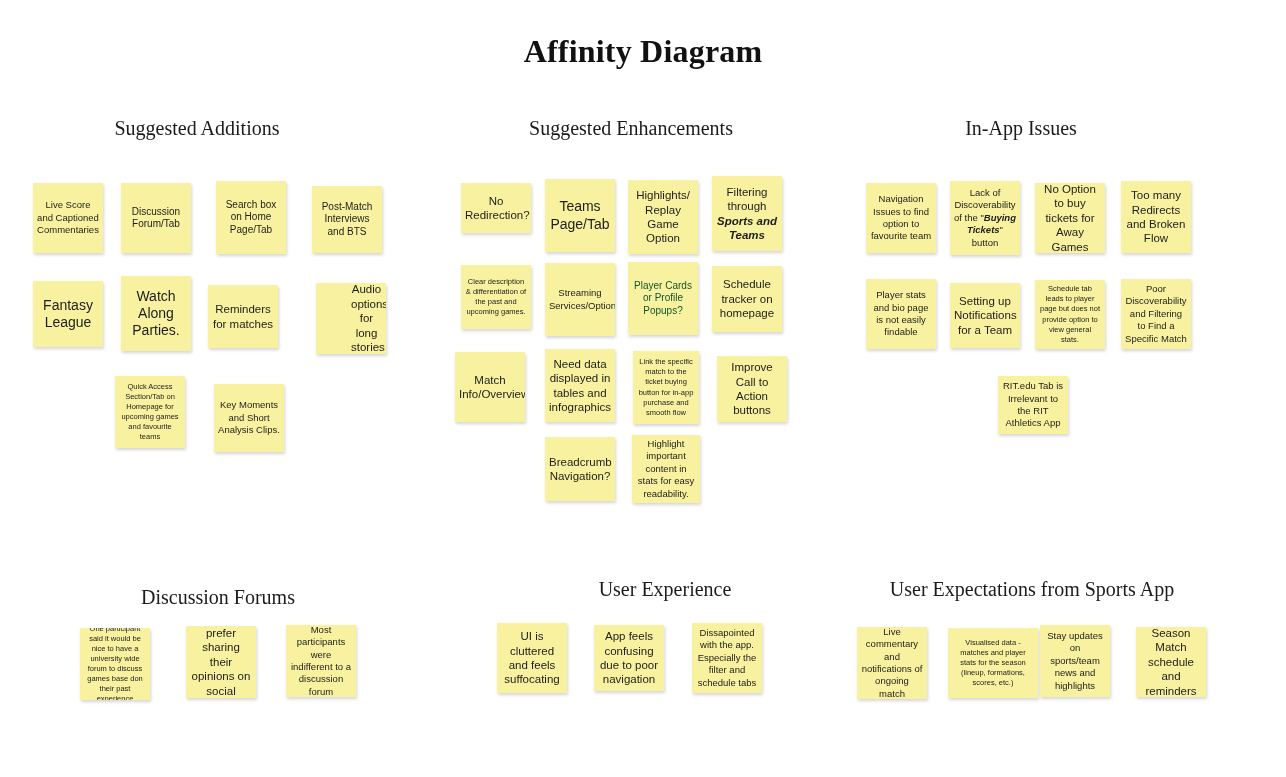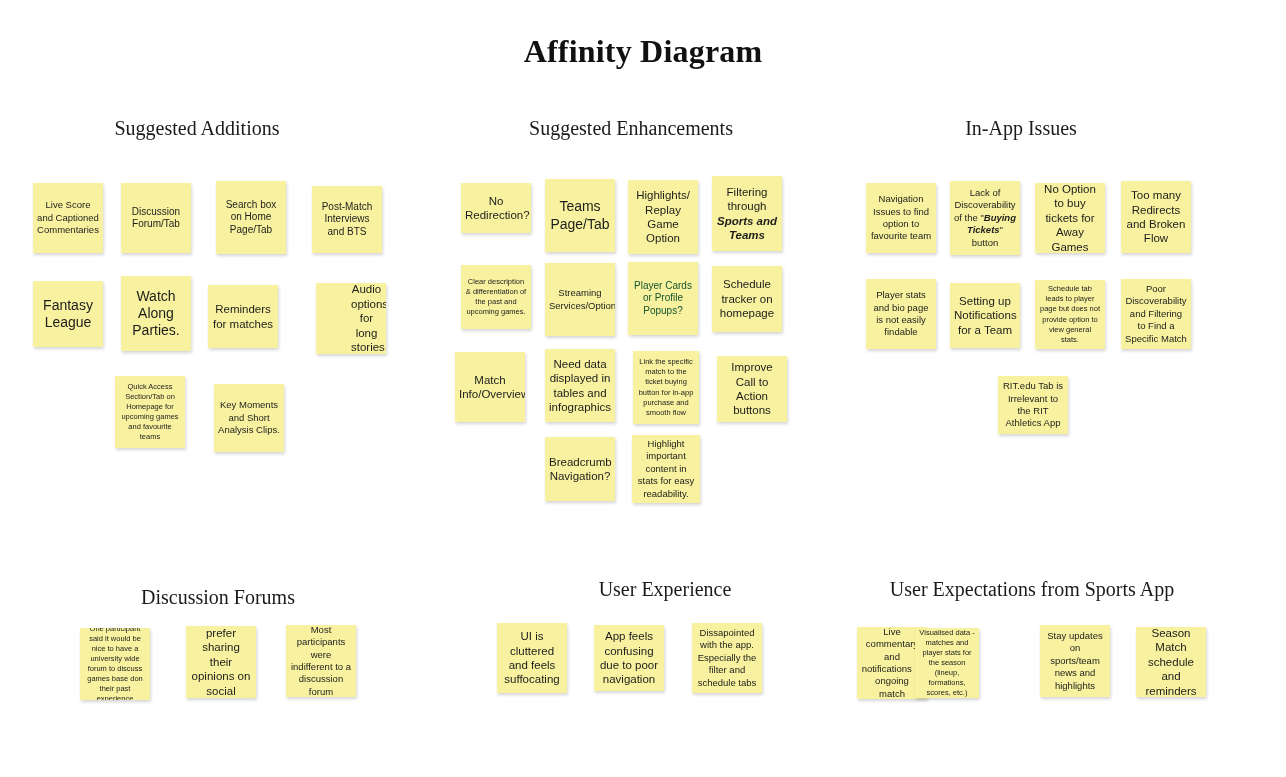--- a/index.html
+++ b/index.html
@@ -205,21 +205,21 @@
         </div>
         <div class="note s-sm" style="left: 692px; top: 623px; width: 70px; height: 70px; background: rgb(248, 242, 160); color: rgb(29, 29, 27);">
           <span class="txt">Dissapointed with the app. Especially the filter and schedule tabs</span>
         </div>
       </div>
       <div>
         <div class="section-title" style="left: 1032px; top: 578px;">User Expectations from Sports App</div>
         <div class="note s-sm" style="left: 857px; top: 627px; width: 70px; height: 72px; background: rgb(248, 242, 160); color: rgb(29, 29, 27);">
           <span class="txt">Live commentary and notifications of ongoing match</span>
         </div>
-        <div class="note s-xs" style="left: 915px; top: 628px; width: 64px; height: 70px; background: rgb(248, 242, 160); color: rgb(29, 29, 27);">
+        <div class="note s-xs" style="left: 948px; top: 628px; width: 90px; height: 70px; background: rgb(248, 242, 160); color: rgb(29, 29, 27);">
           <span class="txt">Visualised data - matches and player stats for the season (lineup, formations, scores, etc.)</span>
         </div>
         <div class="note s-sm" style="left: 1040px; top: 625px; width: 70px; height: 72px; background: rgb(248, 242, 160); color: rgb(29, 29, 27);">
           <span class="txt">Stay updates on sports/team news and highlights</span>
         </div>
         <div class="note s-md" style="left: 1136px; top: 627px; width: 70px; height: 70px; background: rgb(248, 242, 160); color: rgb(29, 29, 27);">
           <span class="txt">Season Match schedule and reminders</span>
         </div>
       </div>
     </div>

